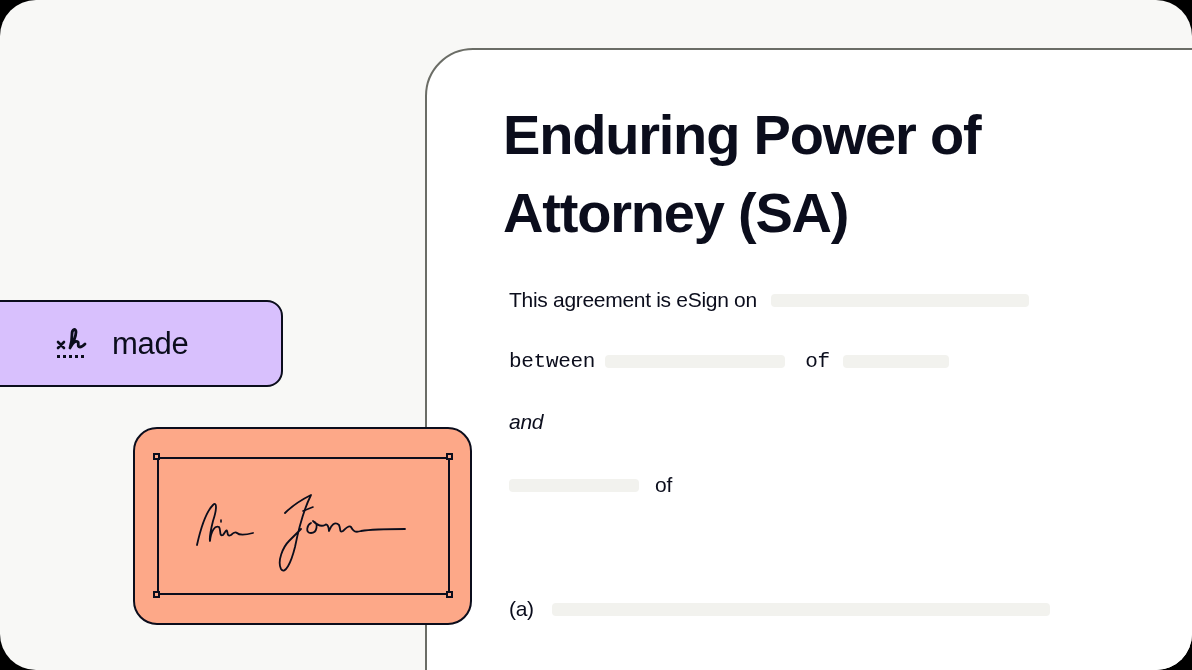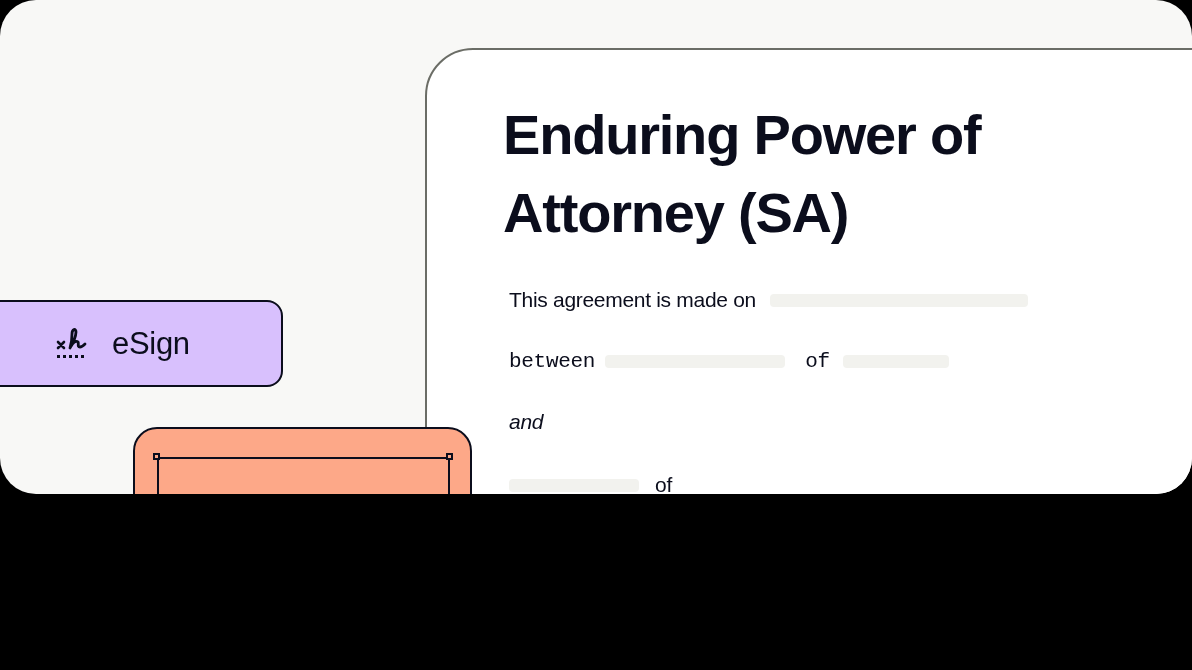--- a/index.html
+++ b/index.html
@@ -1,21 +1,21 @@
 <!DOCTYPE html>
 <html><head>
   <meta charset="utf-8">
   <style>
     html, body { margin: 0; padding: 0; }
     body {
       width: 1192px; height: 670px; background: #000000; overflow: hidden;
       font-family: "Liberation Sans", "DejaVu Sans", sans-serif;
     }
     .canvas {
-      position: absolute; left: 0; top: 0; width: 1192px; height: 494px;
+      position: absolute; left: 0; top: 0; width: 1192px; height: 670px;
       background: #f8f8f6; border-radius: 36px; overflow: hidden;
     }
     .doc {
       position: absolute; left: 425px; top: 48px; width: 820px; height: 680px;
       background: #ffffff; border: 2px solid #6b6d66; border-radius: 48px 0 0 0;
       box-sizing: border-box;
     }
     .doc-title {
       position: absolute; left: 76px; top: 46px; width: 560px;
       font-size: 56px; line-height: 78px; font-weight: 700; color: #0b0d1c;
@@ -49,21 +49,21 @@
   </style>
 </head>
 <body>
 
 <div class="canvas">
 
   <div class="doc">
     <h1 class="doc-title">Enduring Power of Attorney (SA)</h1>
 
     <div class="line" style="top:236px;">
-      <span>This agreement is made on</span>
+      <span>This agreement is eSign on</span>
       <span class="bar" style="width:258px;margin-left:14px;"></span>
     </div>
 
     <div class="line" style="top:297px;font-family:Liberation Mono, monospace;">
       <span>between</span>
       <span class="bar" style="width:180px;margin-left:10px;"></span>
       <span style="margin-left:20px;">of</span>
       <span class="bar" style="width:106px;margin-left:13px;"></span>
     </div>
 
@@ -88,21 +88,21 @@
       <path d="M2 16 L8 22 M8 16 L2 22" stroke="#0b0d1c" stroke-width="2.6" stroke-linecap="round"></path>
       <path d="M14 22 C17 18 20 10 20 6 C20 2 16 3 16 8 C16 14 15 19 14 22 C16 17 20 14 22 16 C23 18 21 21 24 21 C26 21 28 19 29 18" fill="none" stroke="#0b0d1c" stroke-width="2.8" stroke-linecap="round" stroke-linejoin="round"></path>
       <g fill="#0b0d1c">
         <rect x="1" y="29" width="3" height="3"></rect>
         <rect x="7" y="29" width="3" height="3"></rect>
         <rect x="13" y="29" width="3" height="3"></rect>
         <rect x="19" y="29" width="3" height="3"></rect>
         <rect x="25" y="29" width="3" height="3"></rect>
       </g>
     </svg>
-    <span class="esign-label">eSign</span>
+    <span class="esign-label">made</span>
   </div>
 
   <div class="sigcard">
     <div class="frame"></div>
     <div class="handle" style="left:18px;top:24px;"></div>
     <div class="handle" style="left:311px;top:24px;"></div>
     <div class="handle" style="left:18px;top:162px;"></div>
     <div class="handle" style="left:311px;top:162px;"></div>
     <svg style="position:absolute;left:58px;top:58px;" width="226" height="90" viewBox="0 0 226 90">
       <path d="M4 58 C8 40 14 24 20 18 C24 14 24 22 20 34 C18 42 16 50 17 54 C18 44 22 38 26 40 C28 42 26 50 30 48 C32 46 33 42 34 44 C35 46 34 50 38 48 C40 46 42 44 44 46 C46 48 52 48 60 46" fill="none" stroke="#0b0d1c" stroke-width="1.8" stroke-linecap="round" stroke-linejoin="round"></path>

